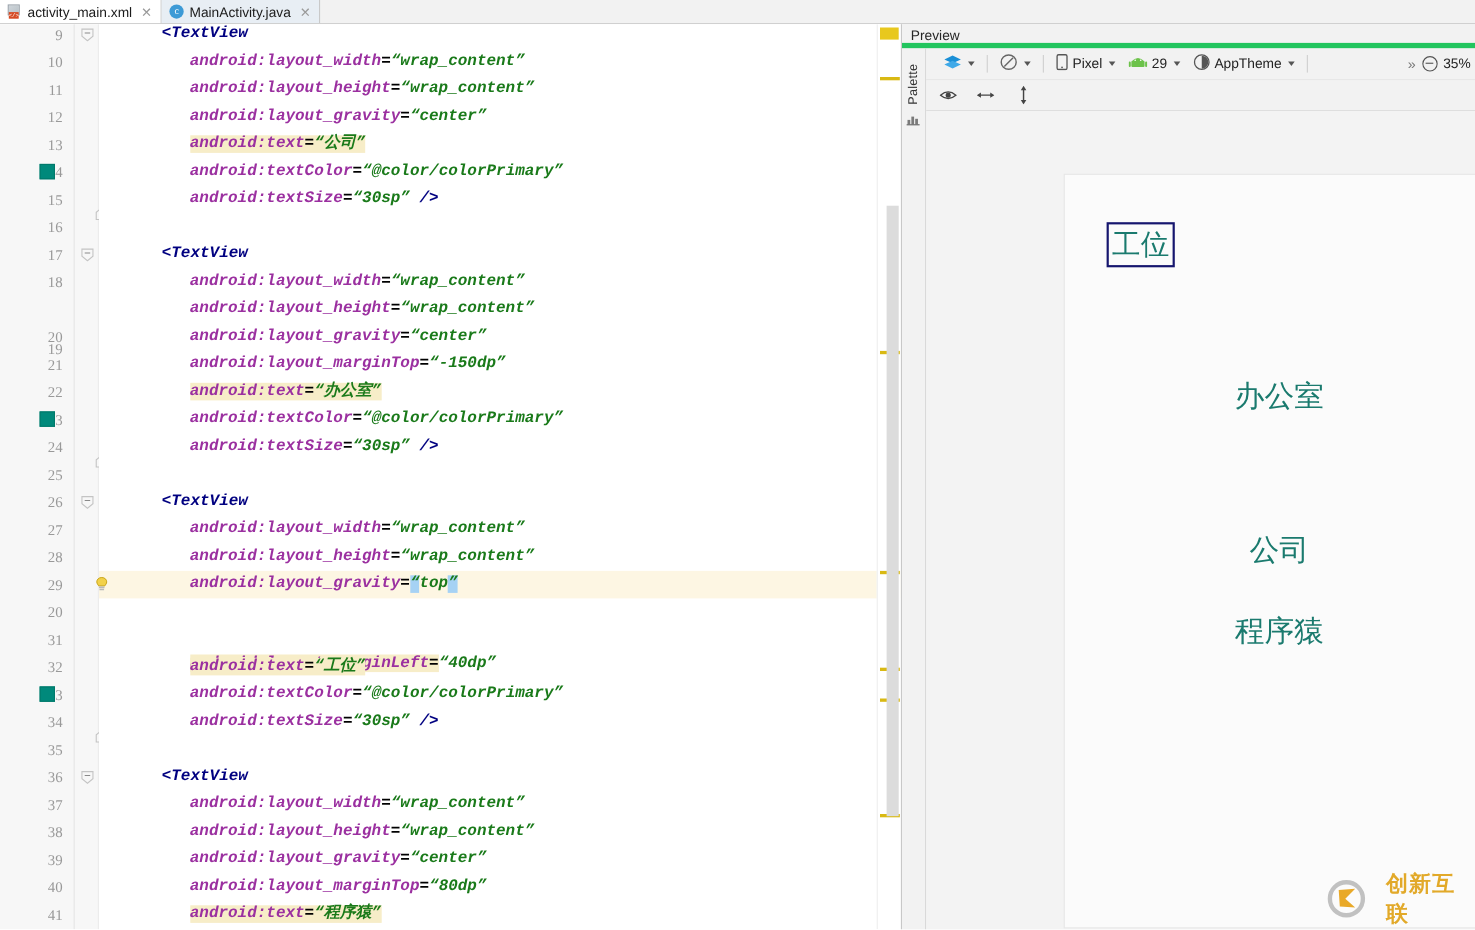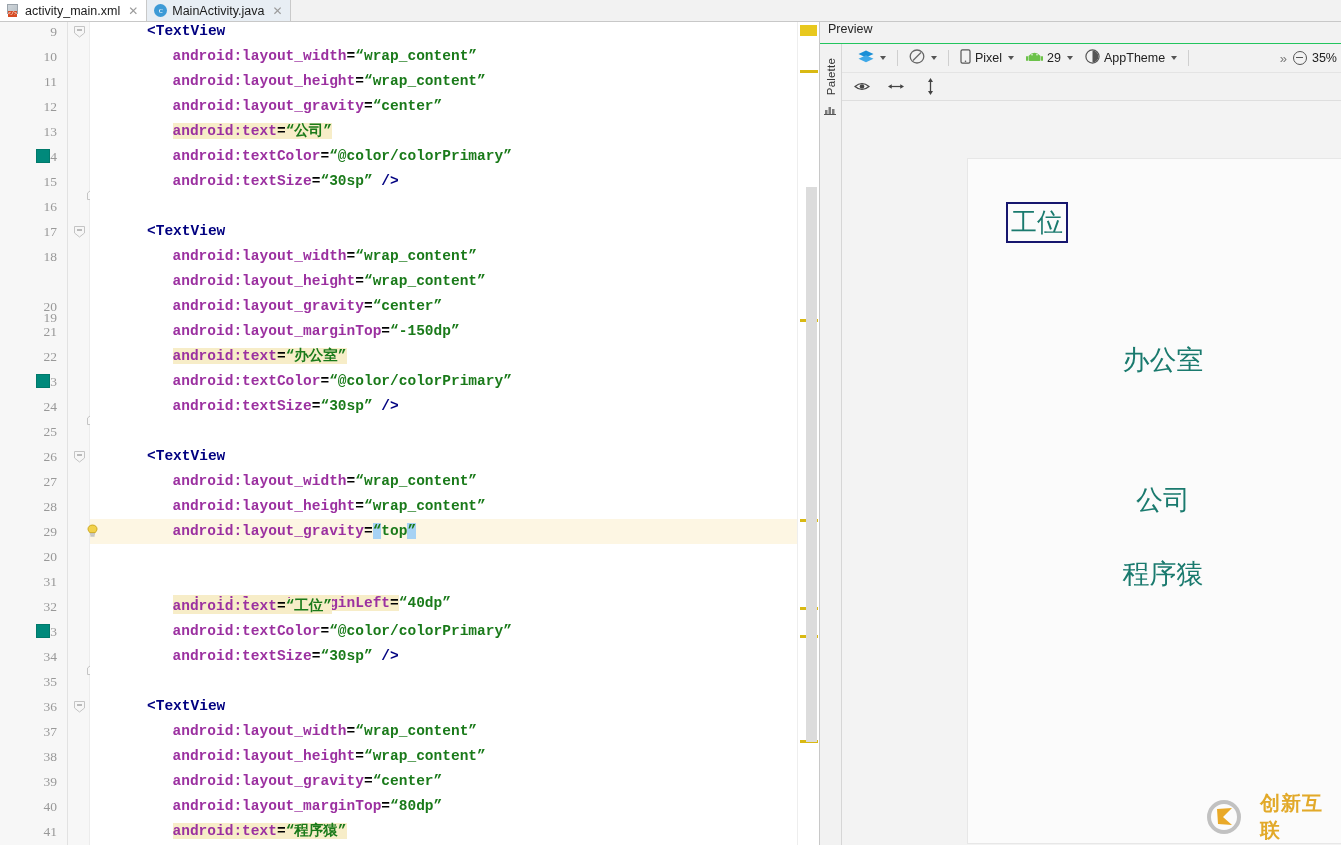--- a/index.html
+++ b/index.html
@@ -115,20 +115,21 @@
     position: absolute; left: 5px; width: 13px; height: 13px;
   }
   .fold svg { display: block; }
 
   .coderow {
     position: absolute; left: 0; right: 0;
     height: 25px; line-height: 25px;
     white-space: pre;
     font-family: "Liberation Mono", monospace;
     font-size: 14.5px;
+    font-style: italic;
   }
   .coderow.current { background: #fdf6e3; }
 
   .tok-tag   { color: #000080; font-weight: bold; }
   .tok-attr  { color: #9b30a0; font-weight: bold; }
   .tok-eq    { color: #000000; font-weight: bold; }
   .tok-val   { color: #1a7a1a; font-weight: bold; }
   .tok-q     { color: #1a7a1a; font-weight: bold; }
   .tok-punct { color: #000080; font-weight: bold; }
   .tok-cn    { color: #1a7a1a; font-weight: bold; }
@@ -154,24 +155,24 @@
   
   .preview {
     flex: 1; display: flex; flex-direction: column;
     background: #f2f2f2; min-width: 0;
     border-left: 1px solid #c8c8c8;
     position: relative;
   }
   .preview-header {
     height: 22px; flex: none;
     background: #f2f2f2;
-    display: flex; align-items: flex-start;
+    display: flex; align-items: flex-end;
     padding-left: 8px;
     font-size: 12.5px; color: #262626;
-    border-bottom: 1px solid #22c55e;
+    border-bottom: 5px solid #22c55e;
   }
   .preview-main { flex: 1; display: flex; min-height: 0; }
   .palette-rail {
     width: 22px; flex: none; background: #f2f2f2;
     border-right: 1px solid #d6d6d6;
     display: flex; flex-direction: column; align-items: center;
     padding-top: 14px; gap: 6px;
   }
   .palette-label {
     writing-mode: vertical-rl;

